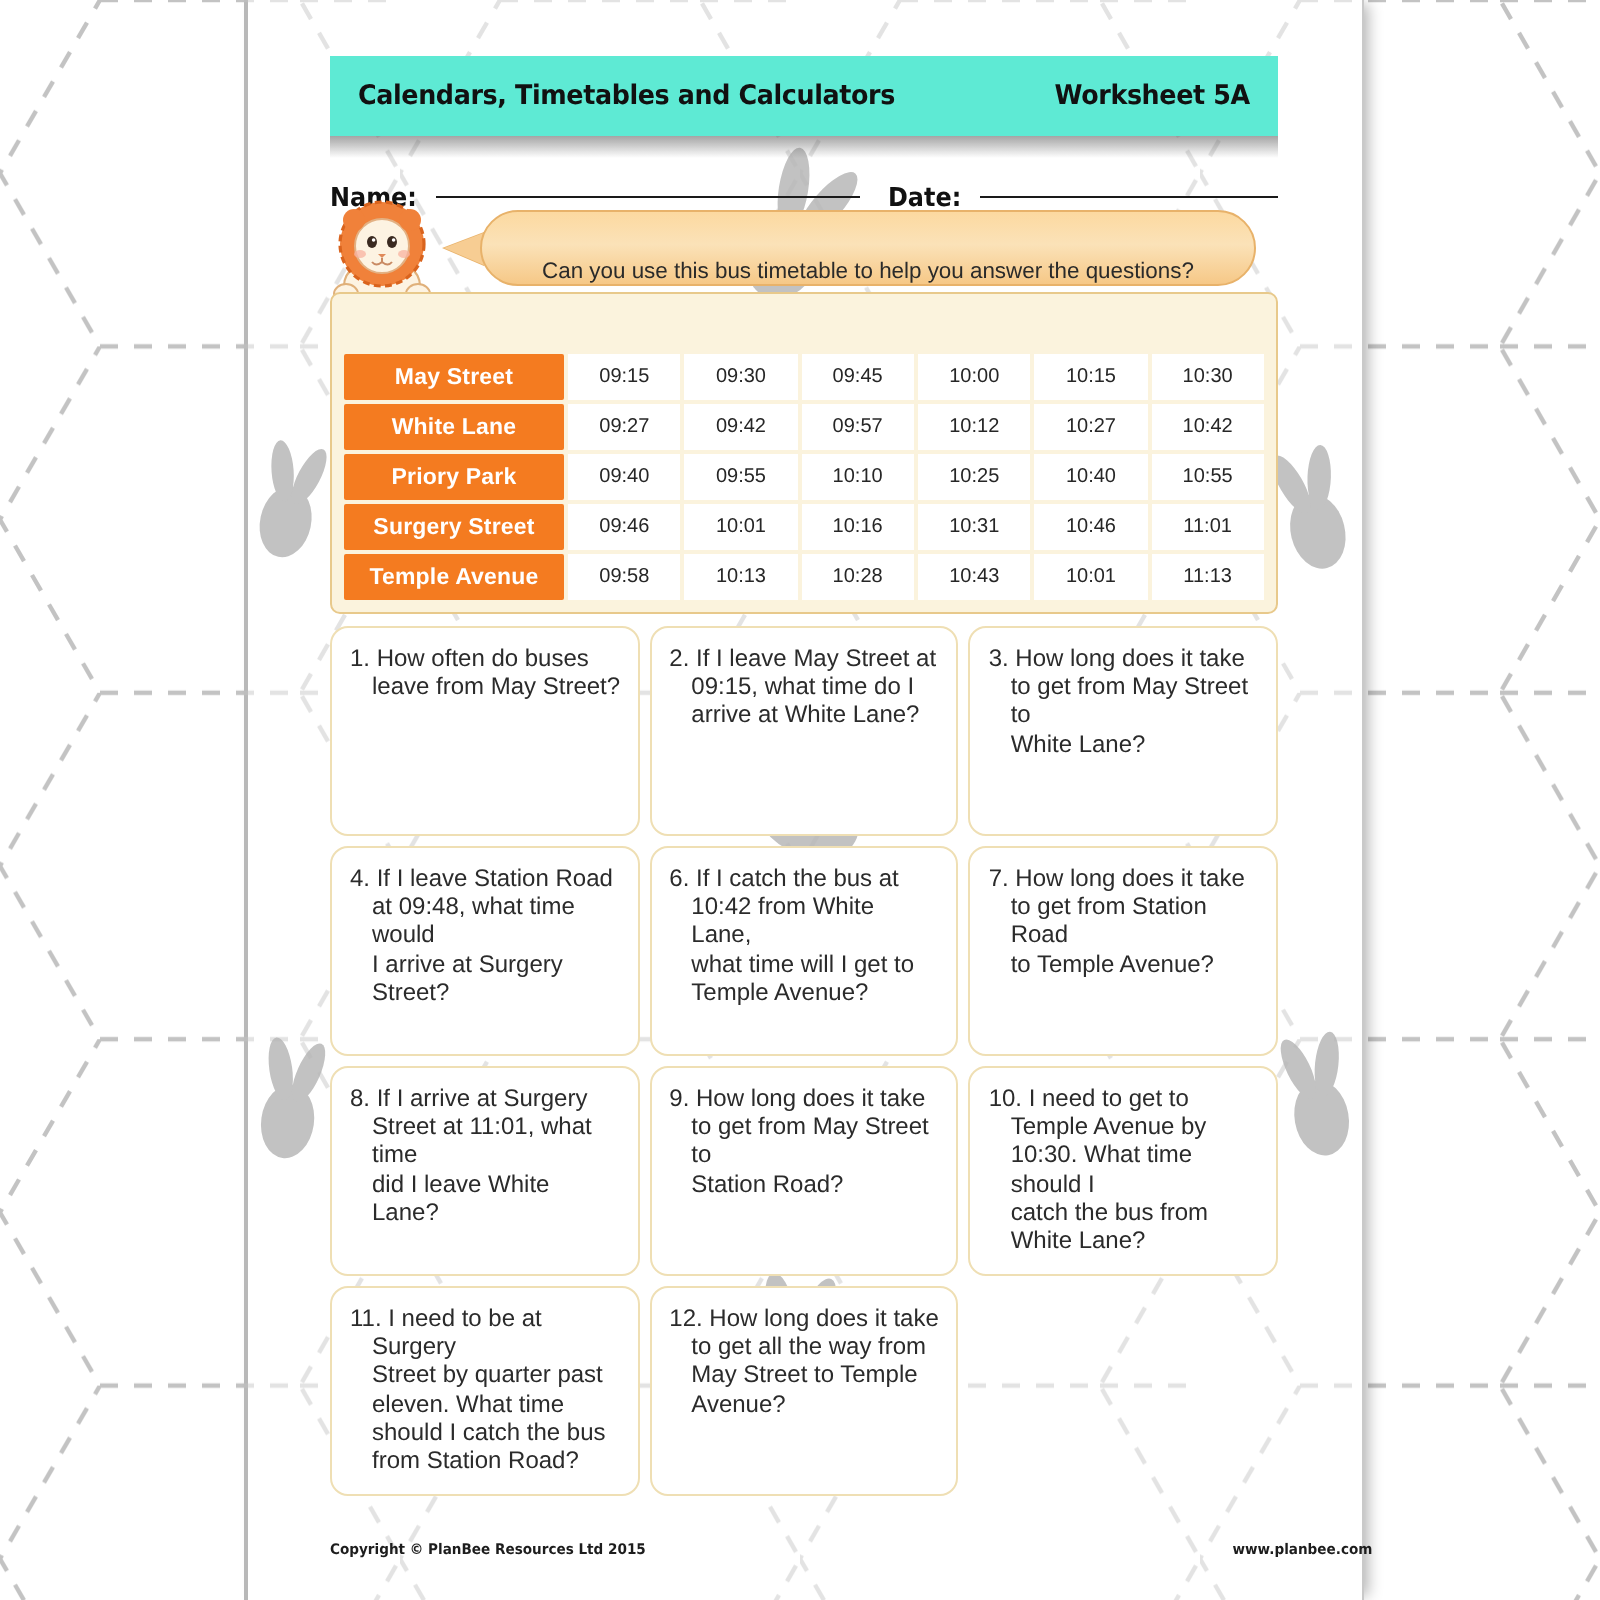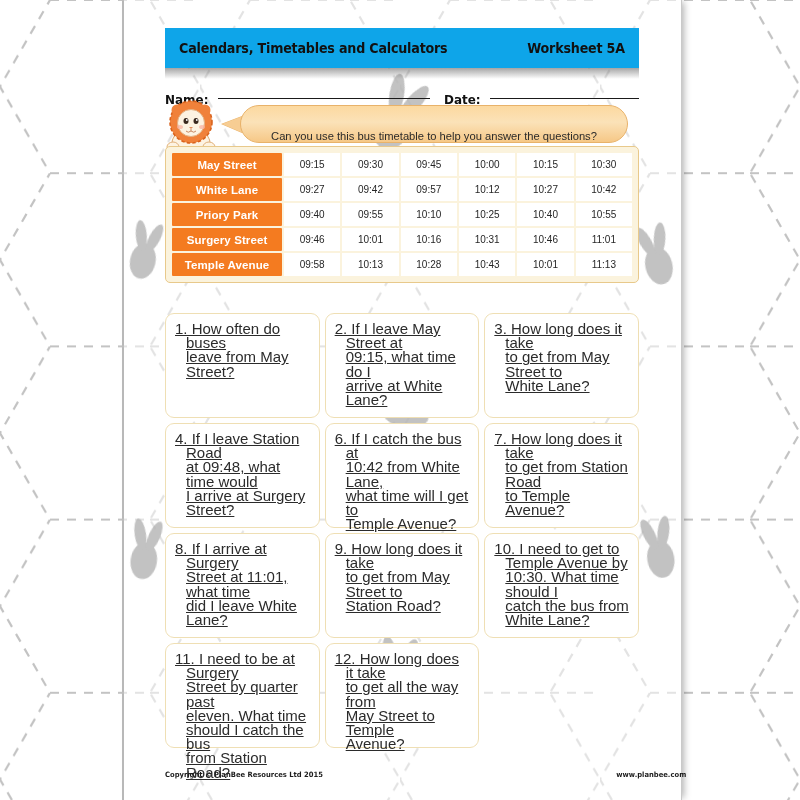--- a/index.html
+++ b/index.html
@@ -63,21 +63,21 @@
     left: 122px; top: 0;
     width: 560px; height: 800px;
     z-index: 5;
   }
 
   
   .title-box {
     position: absolute;
     left: 43px; top: 28px;
     width: 474px; height: 40px;
-    background: #0ea5e9;
+    background: #5eead4;
     display: flex;
     align-items: center;
     justify-content: space-between;
     padding: 0 14px;
   }
   .title-main, .title-right {
     font-family: "DejaVu Sans", sans-serif;
     font-weight: bold;
     font-size: 13.5px;
     color: #111111;
@@ -164,20 +164,21 @@
     background: #fbf3dd;
     border: 1.5px solid #e8c98b;
     border-radius: 5px;
     padding: 4px;
   }
   table.tt {
     width: 100%;
     border-collapse: separate;
     border-spacing: 2px;
     table-layout: fixed;
+    margin-top: 24px;
   }
   table.tt td {
     height: 23px;
     text-align: center;
     vertical-align: middle;
   }
   td.stop {
     width: 110px;
     background: #f47b20;
     color: #ffffff;
@@ -205,27 +206,26 @@
     gap: 5px 5px;
   }
   .qbox {
     background: #ffffff;
     border: 1.6px solid #efdfb4;
     border-radius: 9px;
     padding: 8px 8px 6px 9px;
   }
   .qtext {
     font-family: "Liberation Sans", sans-serif;
-    font-size: 15px;
+    font-size: 12px;
     line-height: 14.2px;
     color: #2b2b2b;
     padding-left: 11px;
     text-indent: -11px;
     white-space: pre-line;
-    text-decoration: underline;
   }
 
   
   .footer {
     position: absolute;
     left: 43px; top: 770px;
     width: 521px;
     display: flex;
     justify-content: space-between;
     align-items: flex-start;

